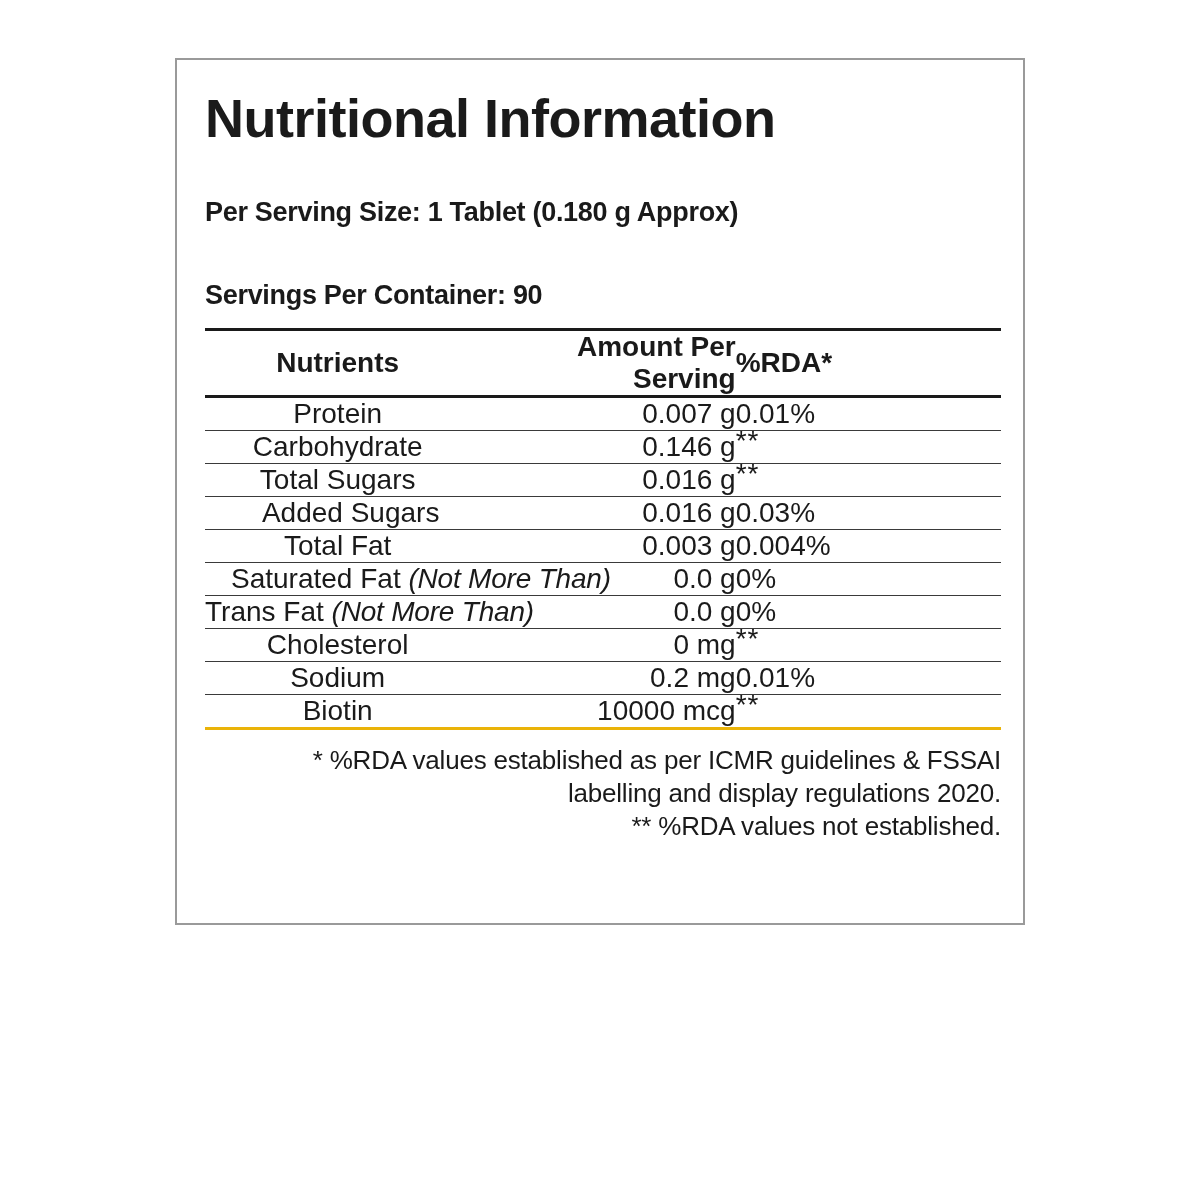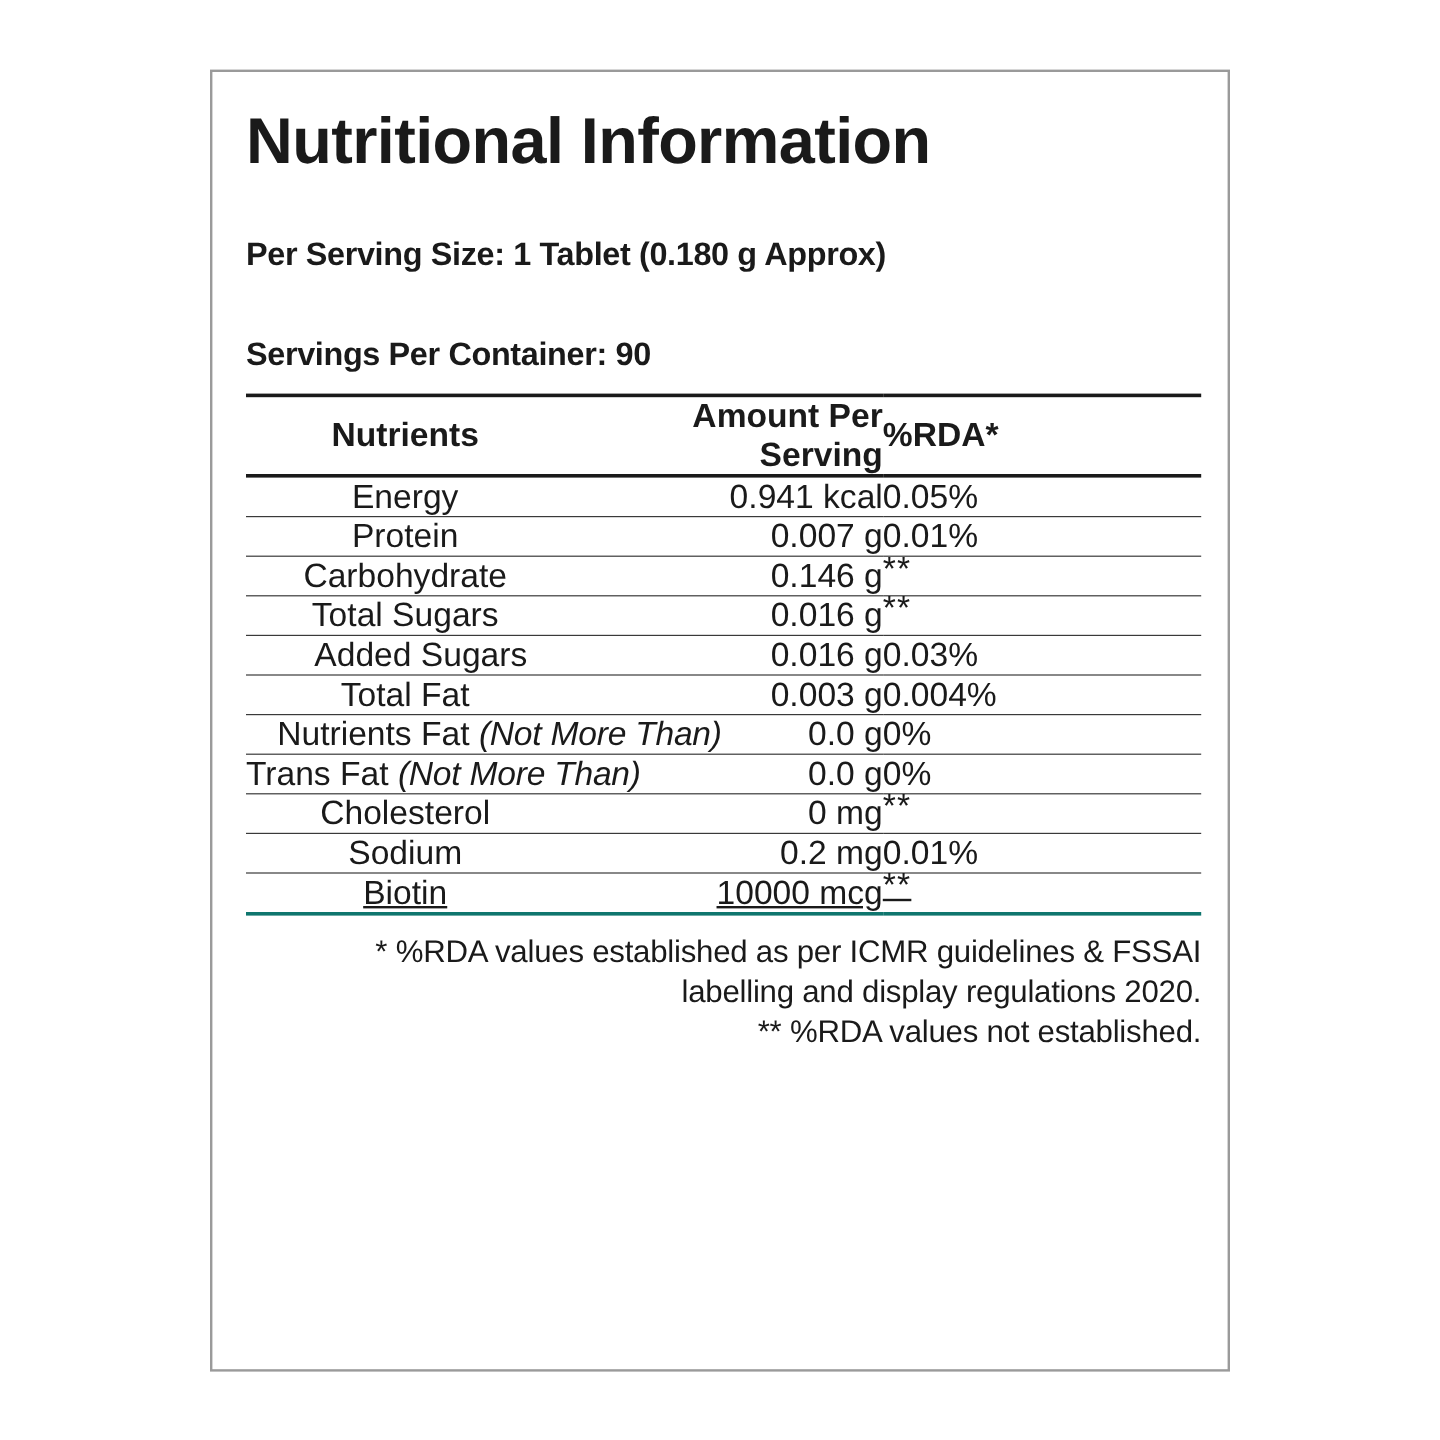--- a/index.html
+++ b/index.html
@@ -12,21 +12,21 @@
     height: 1200px;
     font-family: "DejaVu Sans", sans-serif;
     color: #1a1a1a;
     -webkit-font-smoothing: antialiased;
   }
   .panel {
     position: absolute;
     left: 175px;
     top: 58px;
     width: 850px;
-    height: 1085px;
+    height: 867px;
     border: 2px solid #9a9a9a;
     box-sizing: border-box;
     background: #fff;
   }
   .inner {
     position: absolute;
     left: 28px;
     top: 28px;
     right: 22px;
   }
@@ -69,22 +69,21 @@
     border-bottom: 3px solid #1a1a1a;
   }
   .row td {
     font-family: "Liberation Sans", sans-serif;
     font-size: 28px;
     padding: 11px 0 10px 0;
     border-bottom: 1.5px solid #3a3a3a;
     white-space: nowrap;
   }
   .row.last td {
-    border-bottom: 3px solid #0f766e;
-    text-decoration: underline;
+    border-bottom: 3px solid #eab308;
   }
   .c-name { text-align: center; width: 49%; }
   .c-amt  { text-align: right; width: 30%; }
   .c-rda  { text-align: left; width: 21%; }
   .indent { padding-left: 26px !important; }
   .qual {
     font-size: 28px;
     letter-spacing: -0.2px;
     font-style: italic;
   }
@@ -118,25 +117,20 @@
       <tbody>
         <tr class="rule-top">
           <td colspan="3" style="height:0; line-height:0; font-size:0;"></td>
         </tr>
         <tr class="hdr">
           <td class="c-name">Nutrients</td>
           <td class="c-amt">Amount Per Serving</td>
           <td class="c-rda">%RDA*</td>
         </tr>
 
-        <tr class="row">
-          <td class="c-name">Energy</td>
-          <td class="c-amt">0.941 kcal</td>
-          <td class="c-rda">0.05%</td>
-        </tr>
 
         <tr class="row">
           <td class="c-name">Protein</td>
           <td class="c-amt">0.007 g</td>
           <td class="c-rda">0.01%</td>
         </tr>
 
         <tr class="row">
           <td class="c-name">Carbohydrate</td>
           <td class="c-amt">0.146 g</td>
@@ -155,21 +149,21 @@
           <td class="c-rda">0.03%</td>
         </tr>
 
         <tr class="row">
           <td class="c-name">Total Fat</td>
           <td class="c-amt">0.003 g</td>
           <td class="c-rda">0.004%</td>
         </tr>
 
         <tr class="row">
-          <td class="c-name indent"><span>Nutrients Fat</span> <span class="qual">(Not More Than)</span></td>
+          <td class="c-name indent"><span>Saturated Fat</span> <span class="qual">(Not More Than)</span></td>
           <td class="c-amt">0.0 g</td>
           <td class="c-rda">0%</td>
         </tr>
 
         <tr class="row">
           <td class="c-name"><span>Trans Fat</span> <span class="qual">(Not More Than)</span></td>
           <td class="c-amt">0.0 g</td>
           <td class="c-rda">0%</td>
         </tr>
 

